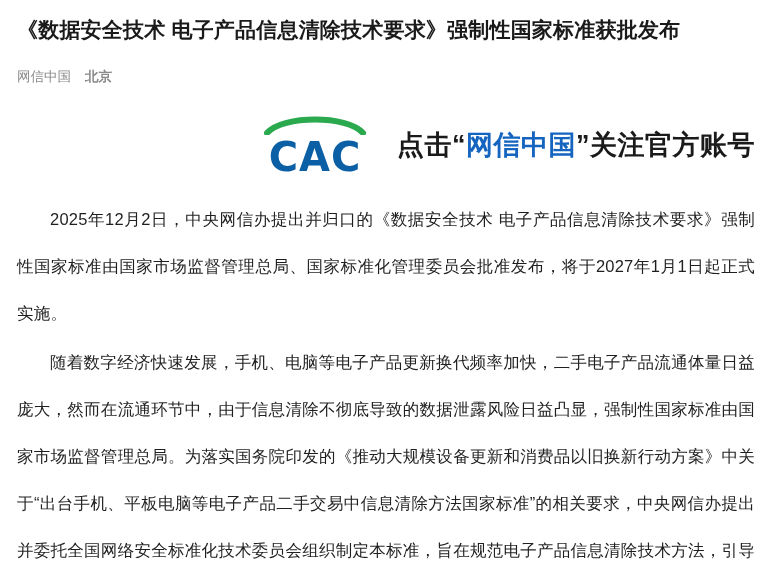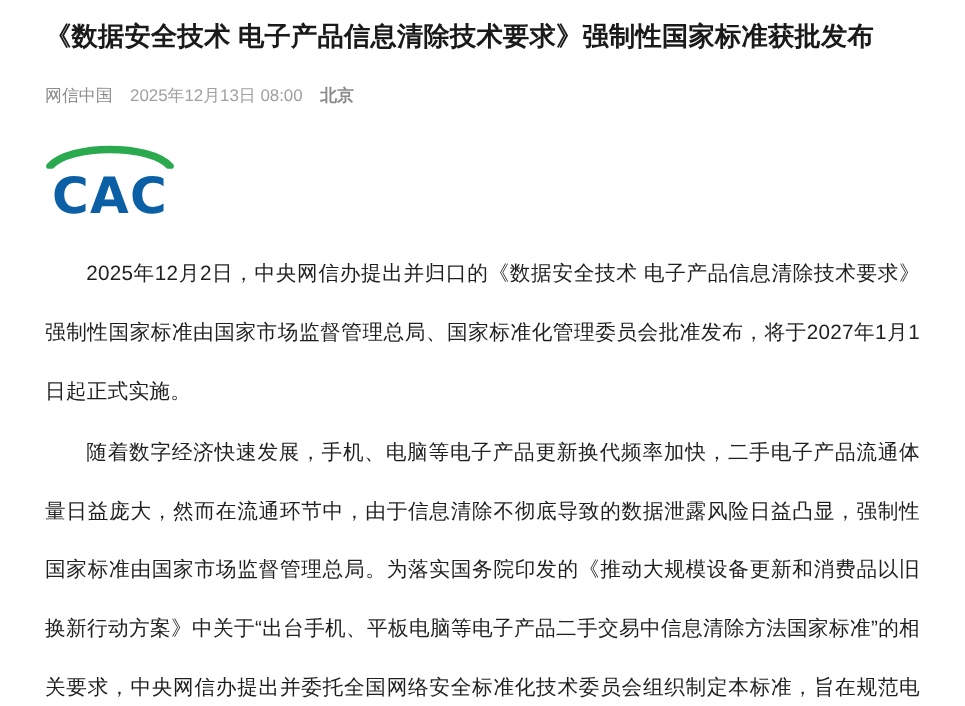--- a/index.html
+++ b/index.html
@@ -11,21 +11,21 @@
     width: 772px;
     height: 565px;
     font-family: "Liberation Sans", "DejaVu Sans", sans-serif;
     color: #222222;
     overflow: hidden;
   }
   .page {
     width: 772px;
     height: 565px;
     box-sizing: border-box;
-    padding: 0 36px;
+    padding: 0 17px;
     position: relative;
   }
   .article-title {
     font-size: 21px;
     line-height: 32px;
     font-weight: bold;
     color: #1a1a1a;
     margin: 0;
     padding-top: 14px;
     letter-spacing: 0.2px;
@@ -46,21 +46,21 @@
   }
   .meta-location {
     color: #8a8a8a;
     font-weight: bold;
   }
   .banner {
     margin-top: 24px;
     height: 70px;
     display: flex;
     align-items: center;
-    justify-content: flex-start;
+    justify-content: flex-end;
     gap: 30px;
   }
   .cac-logo {
     display: flex;
     flex-direction: column;
     align-items: center;
     line-height: 1;
   }
   .cac-arc {
     width: 104px;
@@ -103,31 +103,31 @@
 </style>
 </head>
 <body>
 
 <div class="page">
 
   <h1 class="article-title">《数据安全技术 电子产品信息清除技术要求》强制性国家标准获批发布</h1>
 
   <div class="meta-row">
     <span class="meta-source">网信中国</span>
-    <span class="meta-date">2025年12月13日 08:00</span>
     <span class="meta-location">北京</span>
   </div>
 
   <div class="banner">
     <div class="cac-logo">
       <svg class="cac-arc" viewBox="0 0 104 22">
         <path d="M4 20 C 20 2, 84 2, 100 20" fill="none" stroke="#2aa94f" stroke-width="6" stroke-linecap="round"></path>
       </svg>
       <span class="cac-text">CAC</span>
     </div>
+    <div class="banner-text"><span class="sb">点击“</span><span class="hl">网信中国</span><span class="sb">”关注官方账号</span></div>
   </div>
 
   <div class="body-copy">
     <p>2025年12月2日，中央网信办提出并归口的《数据安全技术 电子产品信息清除技术要求》强制性国家标准由国家市场监督管理总局、国家标准化管理委员会批准发布，将于2027年1月1日起正式实施。</p>
     <p>随着数字经济快速发展，手机、电脑等电子产品更新换代频率加快，二手电子产品流通体量日益庞大，然而在流通环节中，由于信息清除不彻底导致的数据泄露风险日益凸显，强制性国家标准由国家市场监督管理总局。为落实国务院印发的《推动大规模设备更新和消费品以旧换新行动方案》中关于“出台手机、平板电脑等电子产品二手交易中信息清除方法国家标准”的相关要求，中央网信办提出并委托全国网络安全标准化技术委员会组织制定本标准，旨在规范电子产品信息清除技术方法，引导回收经营者建立健全信息清除管理和技术措施，防范二手流通中的数据泄露风险，促进二手电子产品交易行业健康有序发展。</p>
   </div>
 
 </div>
 
 </body></html>

